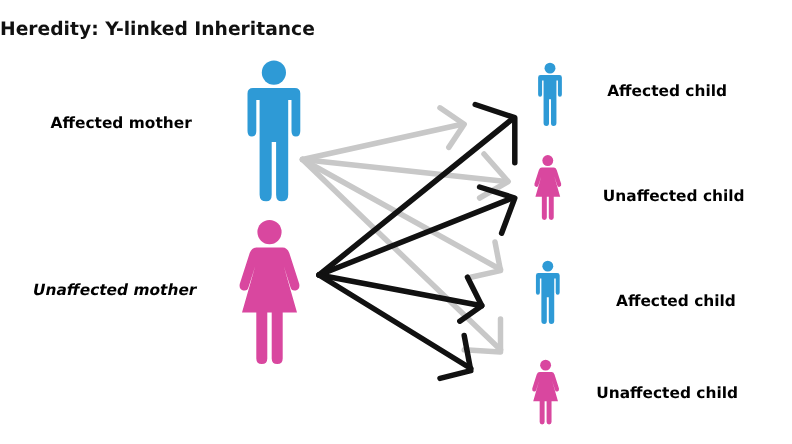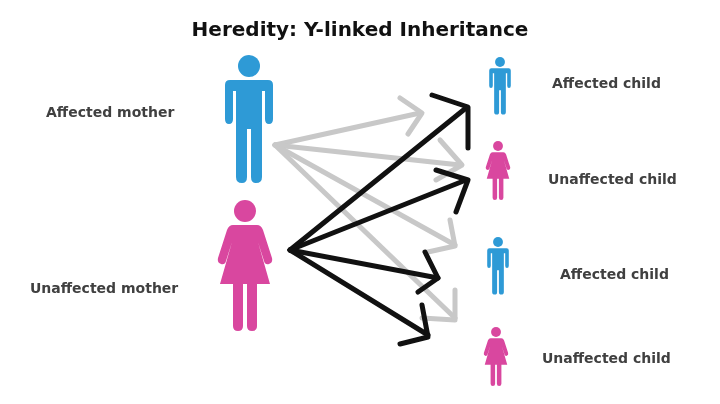--- a/index.html
+++ b/index.html
@@ -1,27 +1,27 @@
 <!DOCTYPE html>
 <html><head>
   <meta charset="utf-8">
   <style>
     html, body { margin: 0; padding: 0; background: #ffffff; }
     body { width: 720px; height: 404px; position: relative; overflow: hidden; font-family: "DejaVu Sans", sans-serif; }
-    .title { position: absolute; left: 0; width: 720px; top: 17px; text-align: center; font-weight: bold; font-size: 20px; color: #111; letter-spacing: 0px; }
-    .label { position: absolute; font-weight: bold; font-size: 14px; color: #404040; white-space: nowrap; text-align: right; }
+    .title { position: absolute; left: 0; width: 720px; top: 17px; text-align: left; font-weight: bold; font-size: 17px; color: #111; letter-spacing: 0px; }
+    .label { position: absolute; font-weight: bold; font-size: 14px; color: #000000; white-space: nowrap; text-align: right; }
     svg.diagram { position: absolute; left: 0; top: 0; }
   </style>
 </head>
 <body>
 
 <div class="title">Heredity: Y-linked Inheritance</div>
 
 <div class="label" style="left:46px; top:104px;">Affected mother</div>
-<div class="label" style="left:30px; top:280px;">Unaffected mother</div>
+<div class="label" style="left:30px; top:256px;font-style:italic;">Unaffected mother</div>
 
 <div class="label" style="left:552px; top:75px;">Affected child</div>
 <div class="label" style="left:548px; top:171px;">Unaffected child</div>
 <div class="label" style="left:560px; top:266px;">Affected child</div>
 <div class="label" style="left:542px; top:350px;">Unaffected child</div>
 
 <svg class="diagram" width="720" height="404" viewBox="0 0 720 404">
   <defs>
 
     <g id="male">

